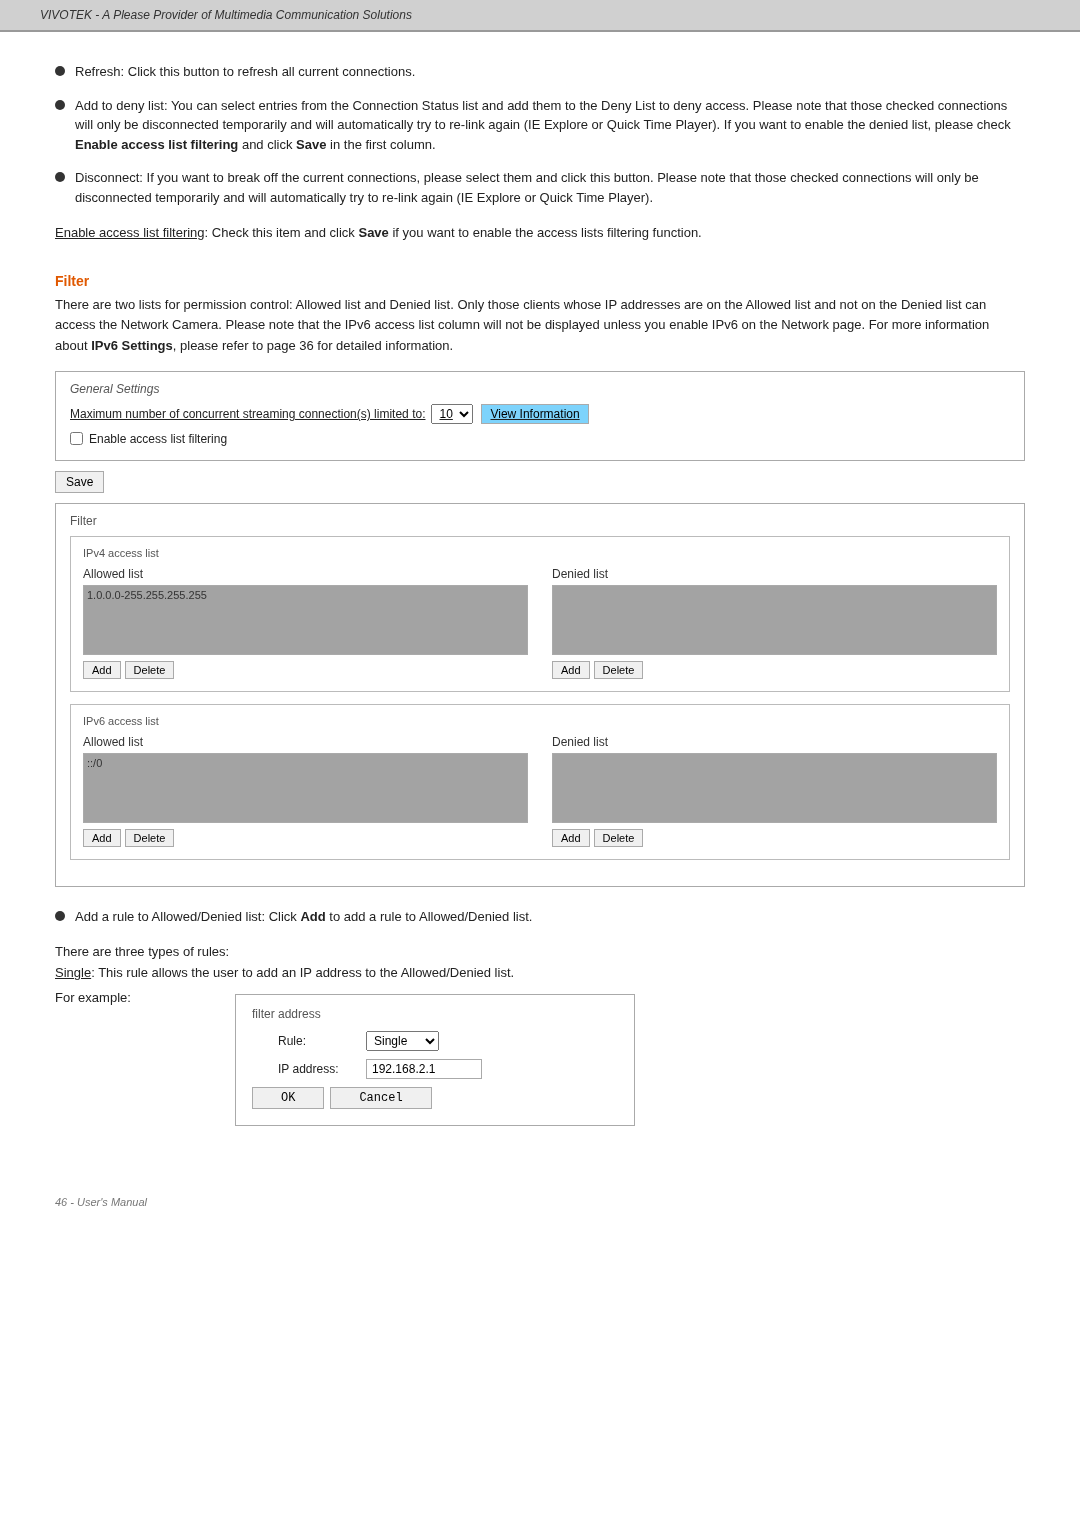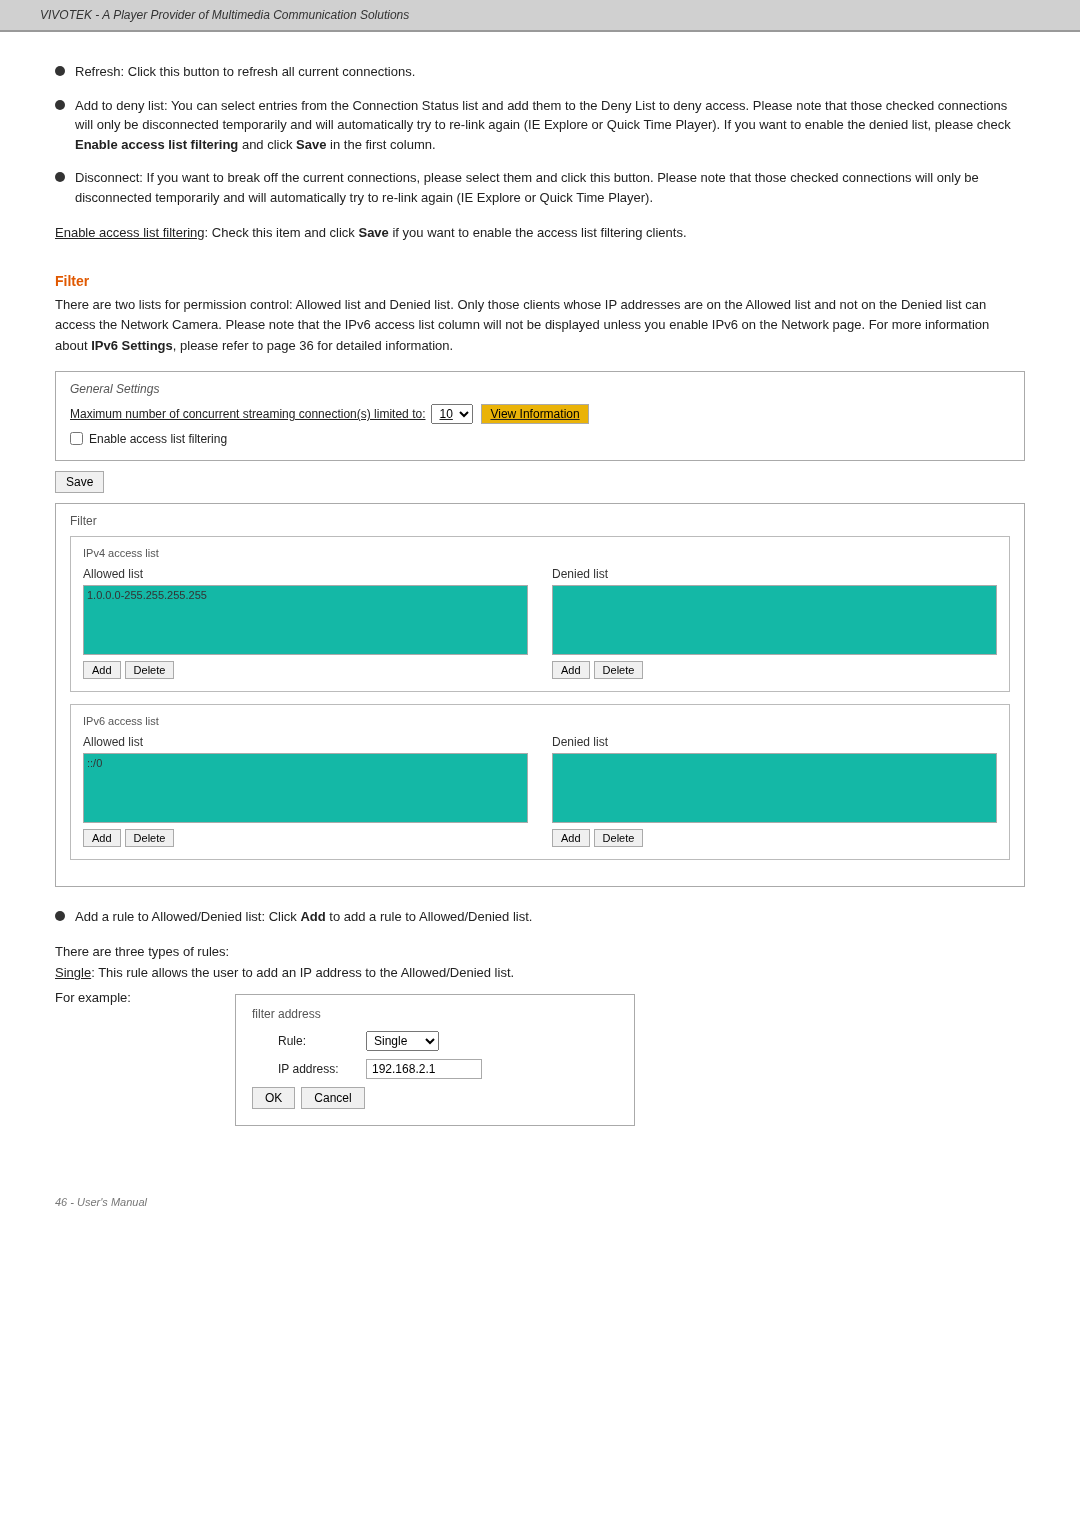--- a/index.html
+++ b/index.html
@@ -86,21 +86,21 @@
       margin-right: 6px;
     }
     .general-settings-row select {
       font-size: 12px;
       padding: 1px 3px;
       margin-right: 8px;
     }
     .view-info-btn {
       font-size: 12px;
       padding: 2px 8px;
-      background: #eab308;
+      background: #7dd3fc;
       border: 1px solid #aaa;
       cursor: pointer;
     }
     .enable-row {
       display: flex;
       align-items: center;
       font-size: 12px;
     }
     .enable-row input[type="checkbox"] {
       margin-right: 6px;
@@ -143,21 +143,21 @@
     }
     .list-column-header {
       font-size: 12px;
       margin-bottom: 4px;
       color: #333;
     }
     .list-box {
       width: 100%;
       height: 70px;
       border: 1px solid #aaa;
-      background: #14b8a6;
+      background: #a3a3a3;
       font-size: 11px;
       padding: 3px;
       overflow-y: auto;
       resize: none;
     }
     .list-box-content {
       font-size: 11px;
       color: #333;
     }
     .list-actions {
@@ -214,45 +214,46 @@
       border: 1px solid #aaa;
       width: 116px;
     }
     .ok-cancel-row {
       margin-top: 8px;
       display: flex;
       gap: 6px;
     }
     .ok-cancel-row button {
       font-size: 12px;
-      padding: 3px 12px;
+      padding: 3px 28px;
       background: #f0f0f0;
       border: 1px solid #aaa;
       cursor: pointer;
+      font-family: Liberation Mono, monospace;
     }
     .page-footer {
       padding: 10px 55px;
       font-style: italic;
       font-size: 11px;
       color: #777;
     }
     .for-example-row {
       display: flex;
       align-items: flex-start;
     }
     .for-example-label {
       min-width: 90px;
       font-size: 13px;
     }
   </style>
 </head>
 <body>
 
 <div class="page-header">
-  <span>VIVOTEK - A Player Provider of Multimedia Communication Solutions</span>
+  <span>VIVOTEK - A Please Provider of Multimedia Communication Solutions</span>
 </div>
 
 <div class="page-content">
 
   
   <ul class="bullet-list">
     <li>
       <span class="bullet-icon"></span>
       <span class="bullet-text">
         <span>Refresh: Click this button to refresh all current connections.</span>
@@ -265,21 +266,21 @@
       </span>
     </li>
     <li>
       <span class="bullet-icon"></span>
       <span class="bullet-text">Disconnect: If you want to break off the current connections, please select them and click this button. Please note that those checked connections will only be disconnected temporarily and will automatically try to re-link again (IE Explore or Quick Time Player).</span>
     </li>
   </ul>
 
   
   <div class="enable-access-line">
-    <span class="underline">Enable access list filtering</span><span>: Check this item and click </span><strong>Save</strong><span> if you want to enable the access list filtering clients.</span>
+    <span class="underline">Enable access list filtering</span><span>: Check this item and click </span><strong>Save</strong><span> if you want to enable the access lists filtering function.</span>
   </div>
 
   
   <div style="margin-bottom: 10px;">
     <div class="filter-heading">Filter</div>
     <div class="filter-description">
       <span>There are two lists for permission control: Allowed list and Denied list. Only those clients whose IP addresses are on the Allowed list and not on the Denied list can access the Network Camera. Please note that the IPv6 access list column will not be displayed unless you enable IPv6 on the Network page. For more information about </span><strong>IPv6 Settings</strong><span>, please refer to page 36 for detailed information.</span>
     </div>
   </div>
 

